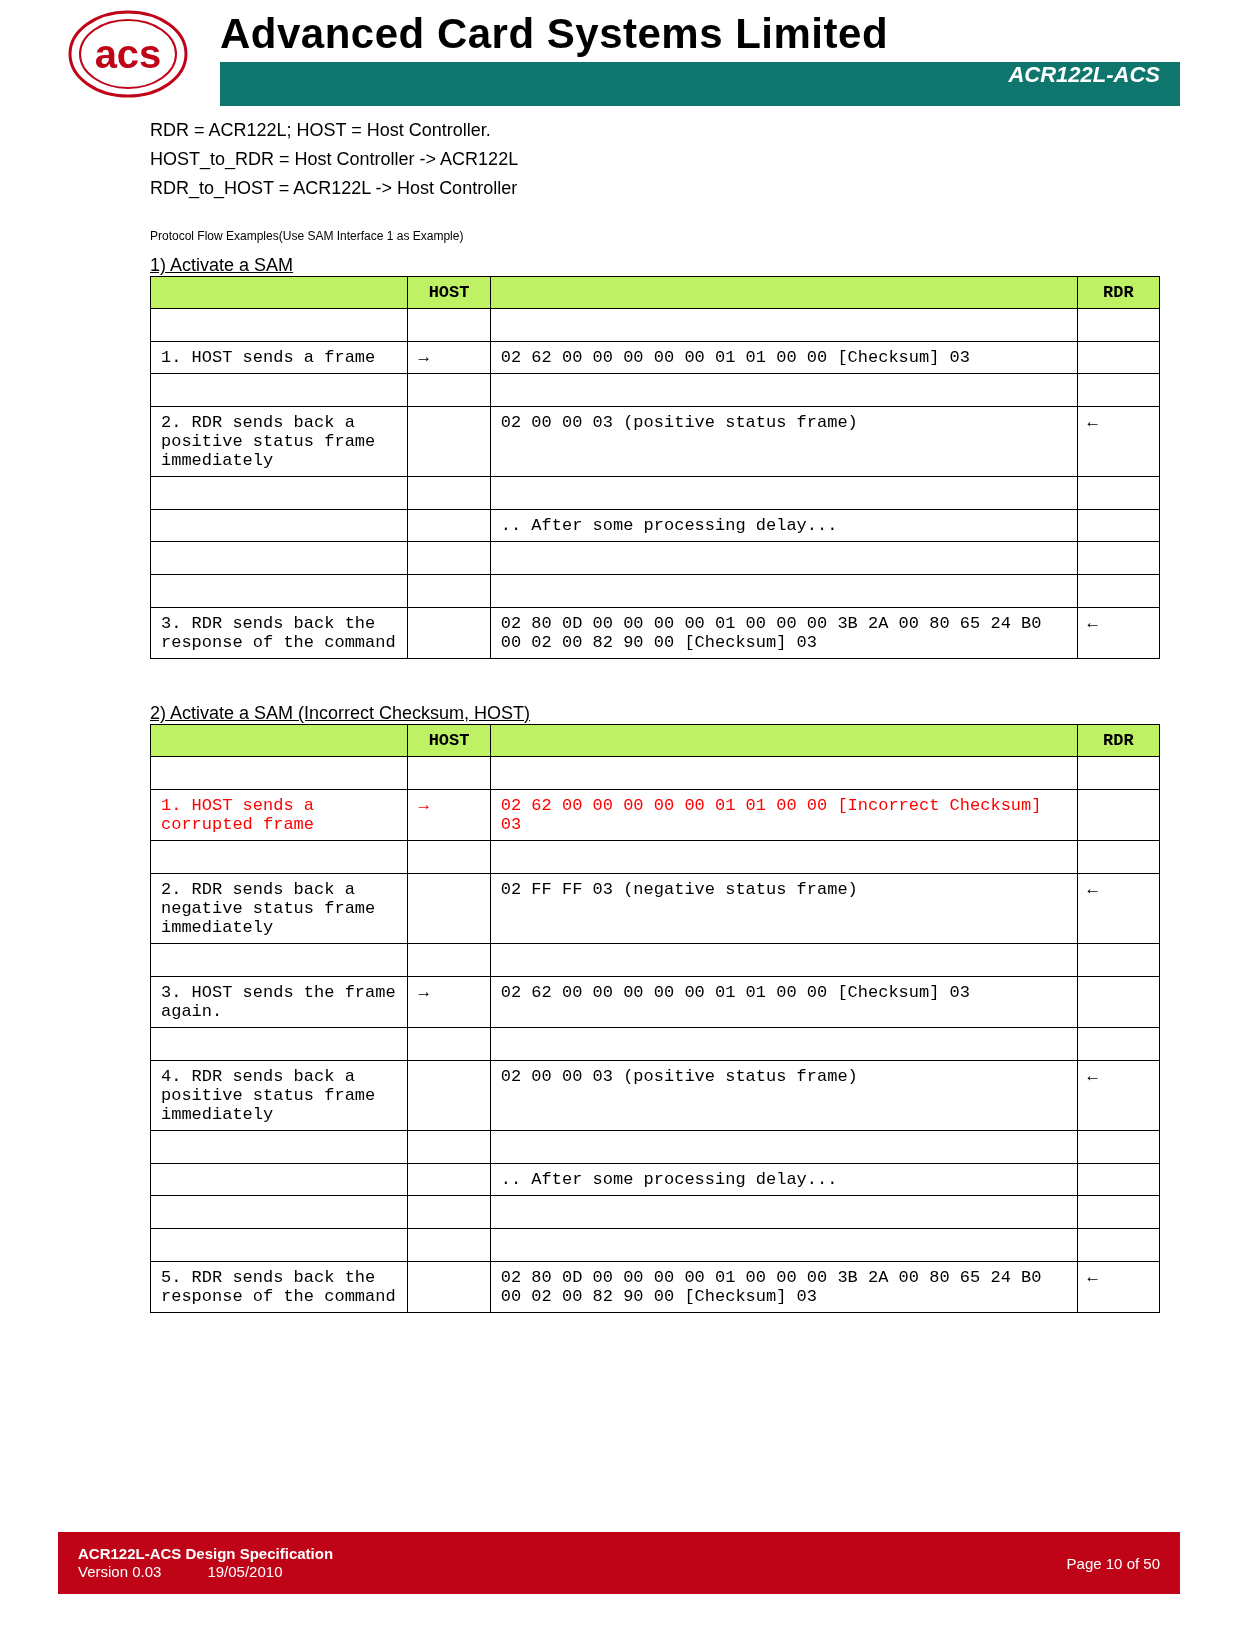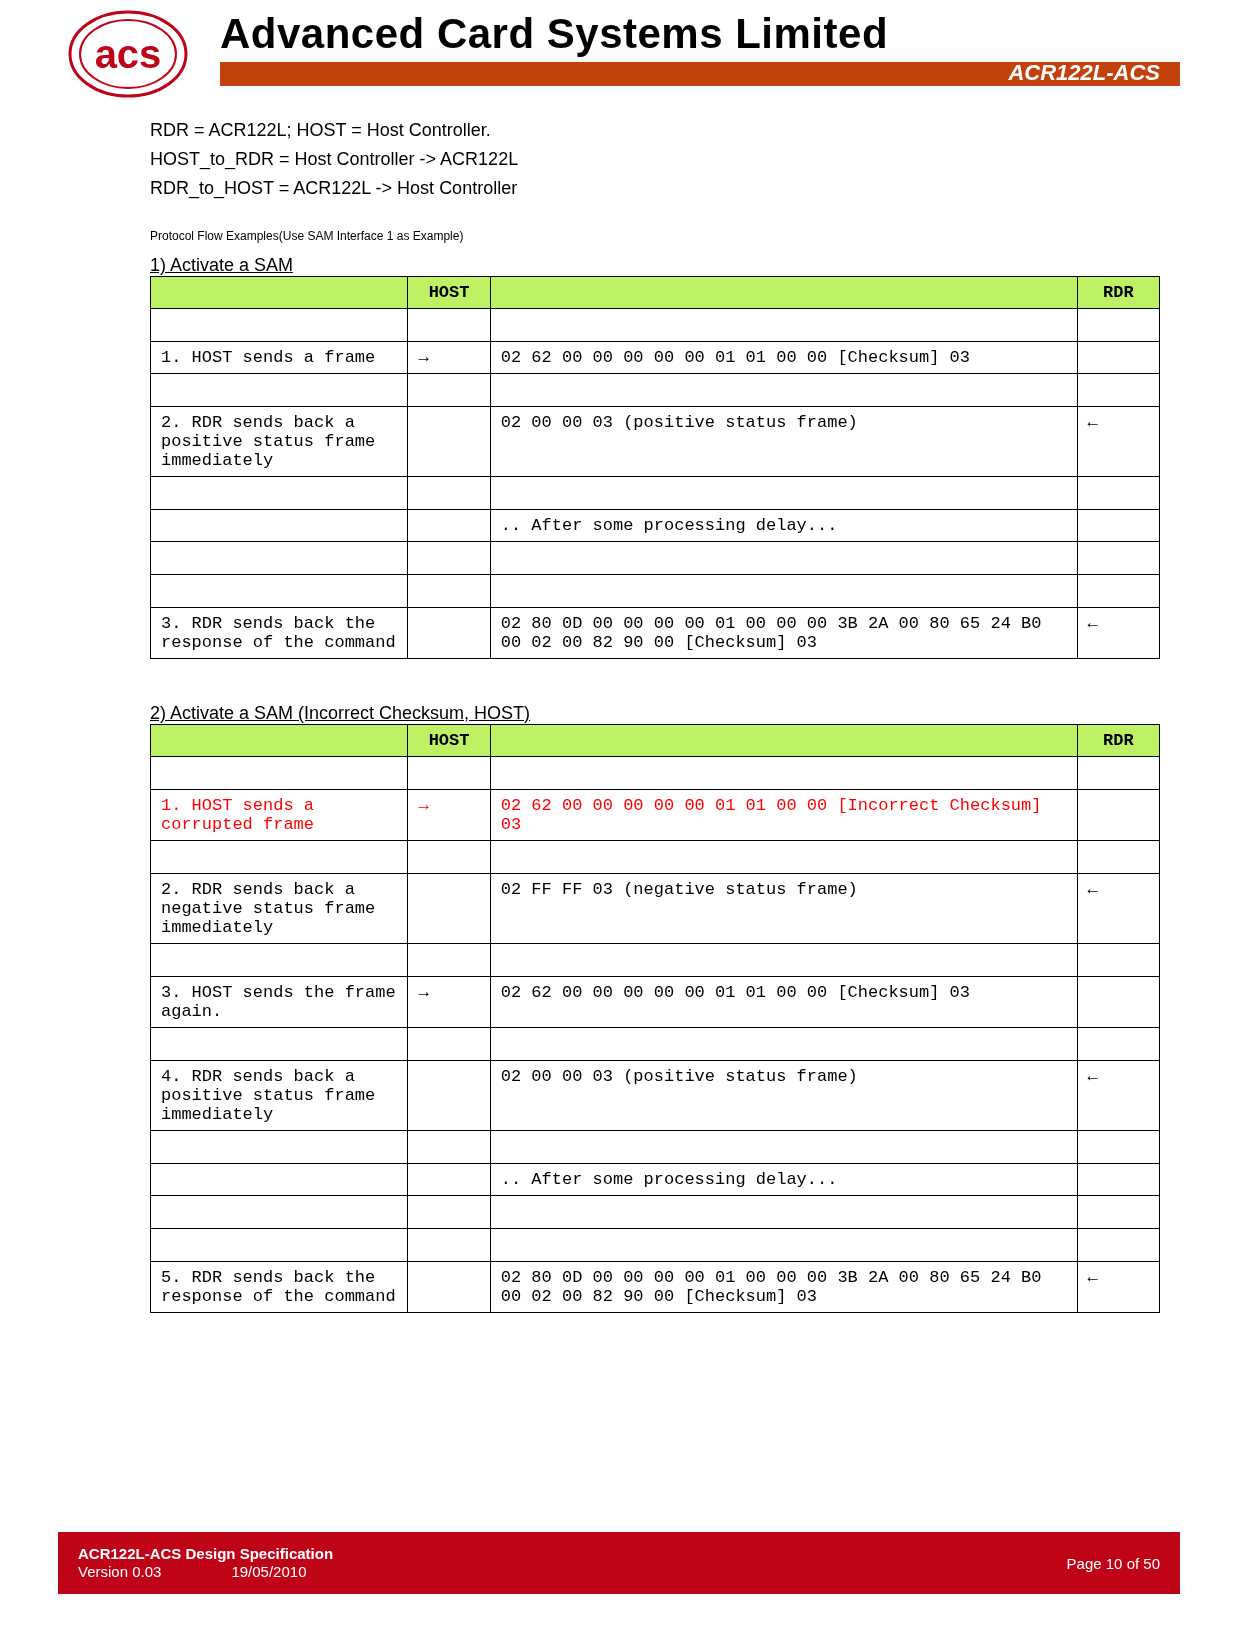--- a/index.html
+++ b/index.html
@@ -35,25 +35,25 @@
     top: 10px;
     font-size: 42px;
     font-weight: 900;
     letter-spacing: 0.5px;
   }
   .red-band {
     position: absolute;
     left: 220px;
     top: 62px;
     right: 60px;
-    height: 24px;
-    background: #c2410c;
+    height: 44px;
+    background: #0f766e;
     color: #fff;
     display: flex;
-    align-items: flex-end;
+    align-items: flex-start;
     justify-content: flex-end;
     padding-right: 20px;
     font-size: 22px;
     font-weight: 700;
     font-style: italic;
   }
   .content {
     margin: 10px 80px 0 150px;
   }
   .defs p {
@@ -108,21 +108,21 @@
     color: #fff;
     display: flex;
     align-items: center;
     justify-content: space-between;
     padding: 0 20px;
     box-sizing: border-box;
     font-size: 15px;
   }
   .footer .left { display: flex; flex-direction: column; line-height: 1.2; }
   .footer .spec { font-weight: 700; }
-  .footer .ver { display: flex; gap: 70px; }
+  .footer .ver { display: flex; gap: 46px; }
 </style>
 </head>
 <body>
 
 <div class="page">
 
   <div class="header">
     <div class="logo-wrap">
       <svg viewBox="0 0 140 100" width="140" height="100">
         <ellipse cx="70" cy="48" rx="58" ry="42" fill="none" stroke="#c00418" stroke-width="3"></ellipse>

